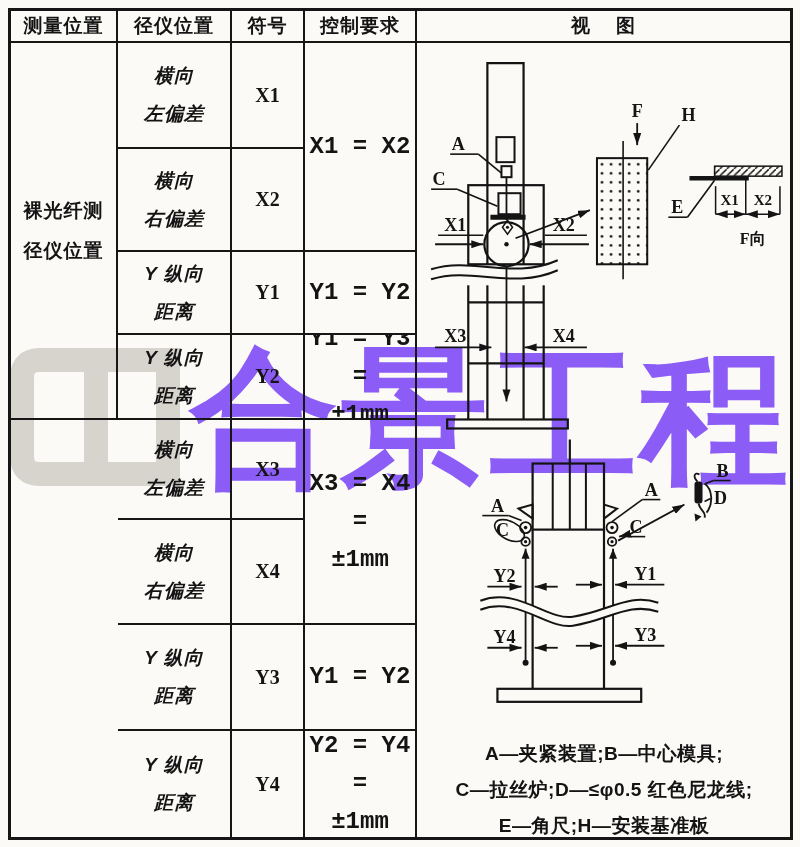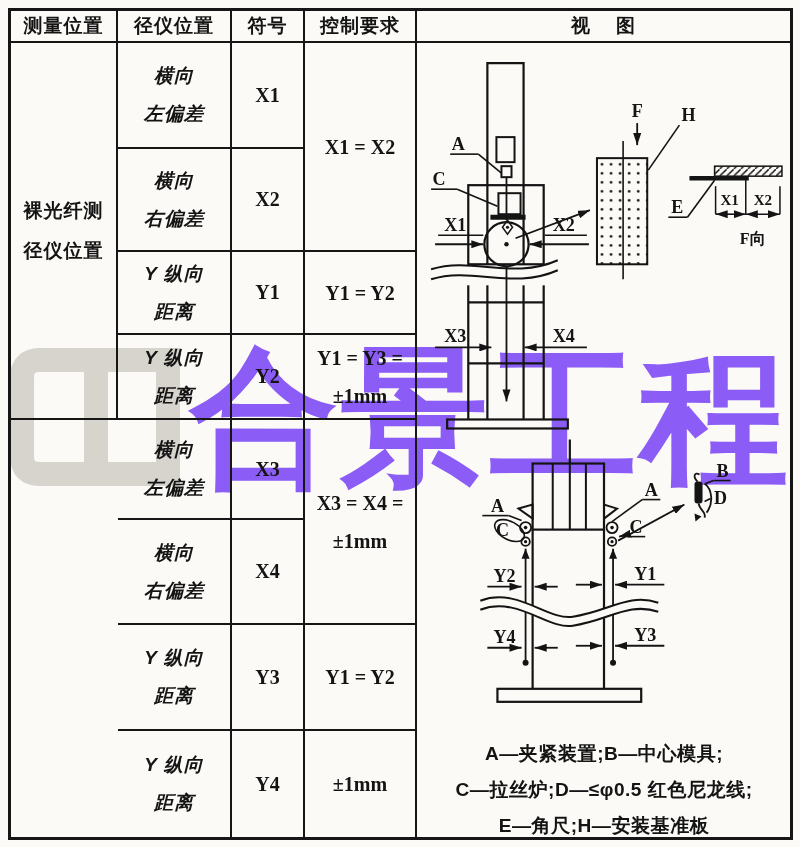--- a/index.html
+++ b/index.html
@@ -17,21 +17,21 @@
         grid-template-rows:32px 106px 103px 83px 85px 100px 105px 106px auto;}
   .cell{border-right:2.5px solid #161616;border-bottom:2.5px solid #161616;
         display:flex;flex-direction:column;align-items:center;justify-content:center;
         background:transparent;overflow:hidden;}
   .cell.last-col{border-right:none;}
   .cell.last-row{border-bottom:none;}
   .zh{font-weight:bold;font-size:19px;letter-spacing:1px;line-height:38px;text-align:right;font-style:italic;}
   .zh-pos{font-weight:bold;font-size:19px;letter-spacing:1px;line-height:40px;text-align:center;}
   .hdr{font-weight:bold;font-size:19px;letter-spacing:1px;white-space:pre;}
   .sym{font-family:"Liberation Serif",serif;font-weight:bold;font-size:20px;}
-  .req{font-family:Liberation Serif, serif;font-weight:bold;font-size:20px;line-height:38px;text-align:right;}
+  .req{font-family:Liberation Mono, monospace;font-weight:bold;font-size:24px;line-height:38px;text-align:center;}
   .view-cell{justify-content:flex-start;align-items:stretch;padding:0;}
   svg text{fill:#141414;}
   .lbl{font-family:"Liberation Serif",serif;font-weight:bold;font-size:18px;text-anchor:middle;}
   .lbl-s{font-family:"Liberation Serif",serif;font-weight:bold;font-size:15px;text-anchor:middle;}
   .lbl-f{font-family:"Liberation Serif",serif;font-weight:bold;font-size:16px;text-anchor:middle;}
   .lgd{font-family:"Liberation Sans",sans-serif;font-weight:bold;font-size:19px;text-anchor:middle;letter-spacing:0.5px;}
 </style>
 </head>
 <body>
 
@@ -136,20 +136,21 @@
       <span class="req">±1mm</span>
     </div>
     <div class="cell" style="grid-row:6/span 2;grid-column:4;">
       <span class="req">X3 = X4 =</span>
       <span class="req">±1mm</span>
     </div>
     <div class="cell" style="grid-row:8;grid-column:4;">
       <span class="req">Y1 = Y2</span>
     </div>
     <div class="cell last-row" style="grid-row:9;grid-column:4;">
+      <span class="req">Y2 = Y4 =</span>
       <span class="req">±1mm</span>
     </div>
 
     <div class="cell last-col last-row view-cell" style="grid-row:2/span 8;grid-column:5;">
       <svg width="100%" height="100%" viewBox="0 0 371 793" preserveAspectRatio="none">
         <defs>
           <marker id="ah" viewBox="0 0 12 8" refX="12" refY="4" markerWidth="12" markerHeight="8" orient="auto-start-reverse" markerUnits="userSpaceOnUse">
             <path d="M0,0 L12,4 L0,8 Z" fill="#141414"></path>
           </marker>
           <pattern id="dots" width="9" height="9" patternUnits="userSpaceOnUse">

